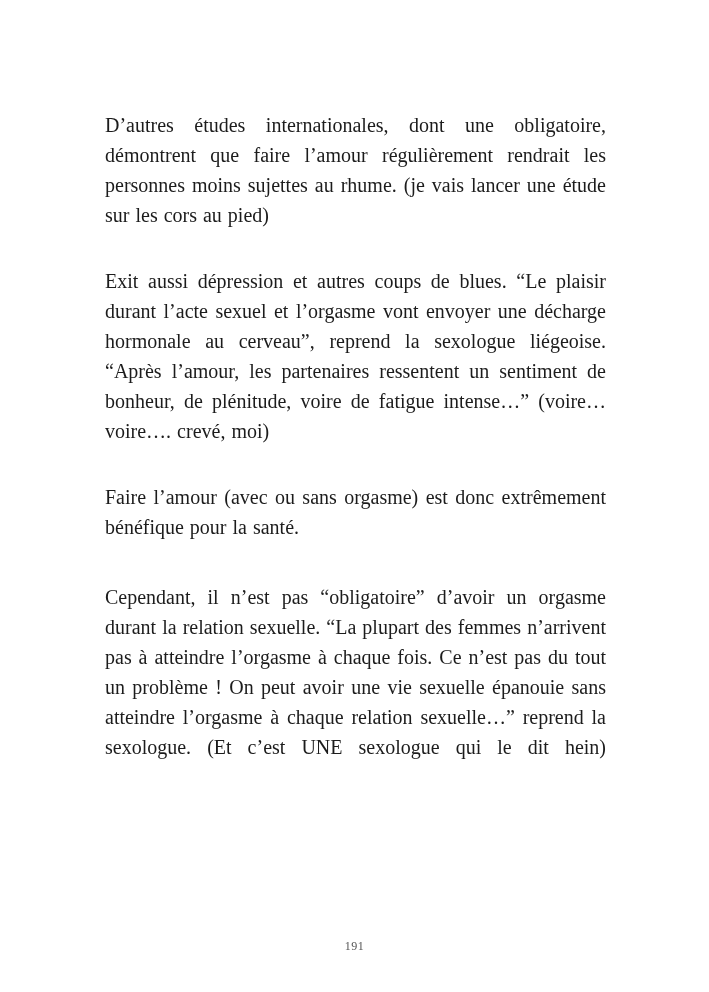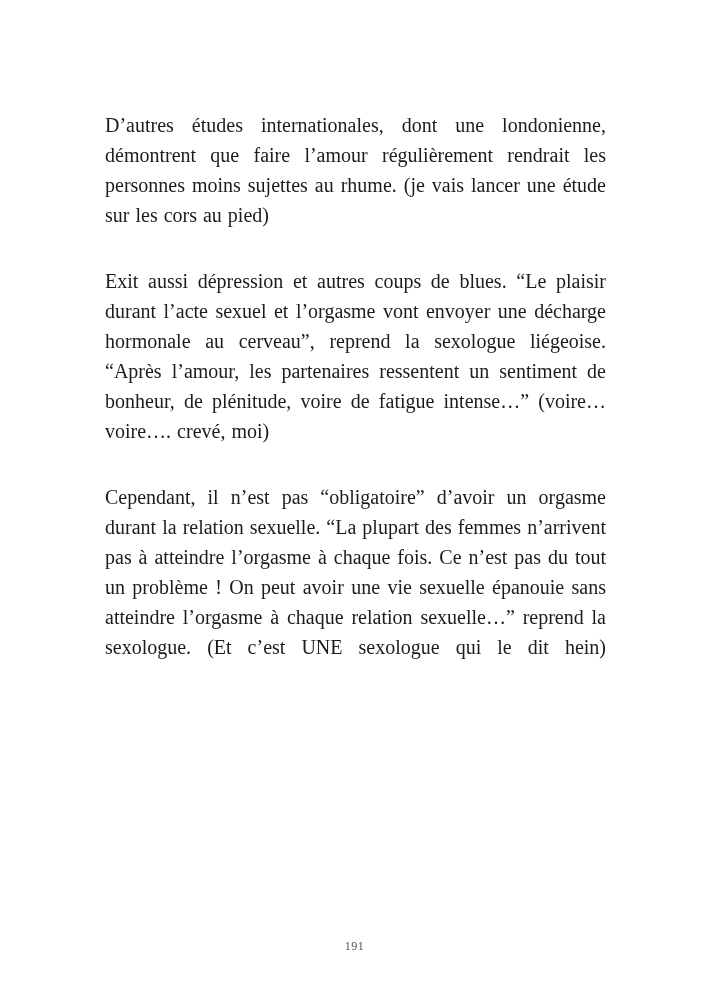--- a/index.html
+++ b/index.html
@@ -32,36 +32,38 @@
     color: #1c1c1c;
     text-align: justify;
     text-align-last: left;
     word-spacing: 1px;
   }
   .block-gap {
     margin-bottom: 36px;
   }
   .justify-last {
     text-align-last: justify;
+    margin-top: 40px;
   }
   .page-number {
     position: absolute;
     left: 0;
     right: 0;
     bottom: 38px;
     text-align: center;
     font-size: 12px;
     color: #555555;
     letter-spacing: 0.5px;
     font-family: Liberation Serif, serif;
   }
 </style>
 </head>
 <body>
 
 <div class="page">
   <div class="content">
-    <p class="para block-gap">D’autres études internationales, dont une londonienne, démontrent que faire l’amour régulièrement rendrait les personnes moins sujettes au rhume. (je vais lancer une étude sur les cors au pied)</p>
+    <p class="para block-gap">D’autres études internationales, dont une obligatoire, démontrent que faire l’amour régulièrement rendrait les personnes moins sujettes au rhume. (je vais lancer une étude sur les cors au pied)</p>
     <p class="para block-gap">Exit aussi dépression et autres coups de blues. “Le plaisir durant l’acte sexuel et l’orgasme vont envoyer une décharge hormonale au cerveau”, reprend la sexologue liégeoise. “Après l’amour, les partenaires ressentent un sentiment de bonheur, de plénitude, voire de fatigue intense…” (voire…voire…. crevé, moi)</p>
+    <p class="para">Faire l’amour (avec ou sans orgasme) est donc extrêmement bénéfique pour la santé.</p>
     <p class="para justify-last">Cependant, il n’est pas “obligatoire” d’avoir un orgasme durant la relation sexuelle. “La plupart des femmes n’arrivent pas à atteindre l’orgasme à chaque fois. Ce n’est pas du tout un problème ! On peut avoir une vie sexuelle épanouie sans atteindre l’orgasme à chaque relation sexuelle…” reprend la sexologue. (Et c’est UNE sexologue qui le dit hein)</p>
   </div>
   <div class="page-number">191</div>
 </div>
 
 </body></html>

